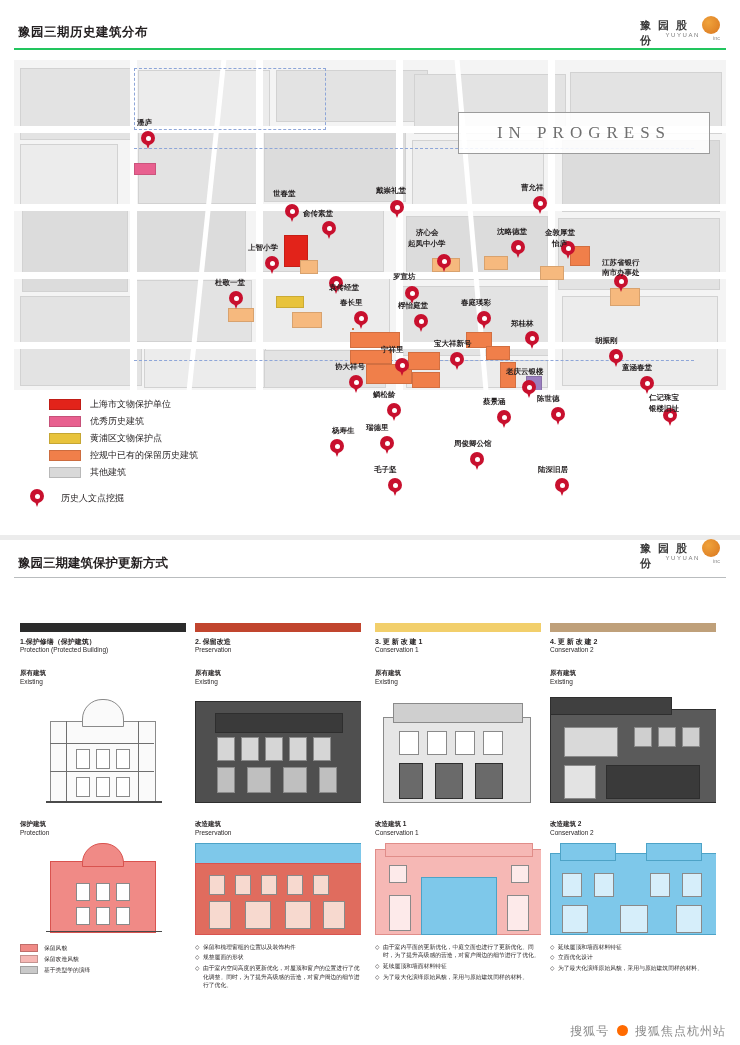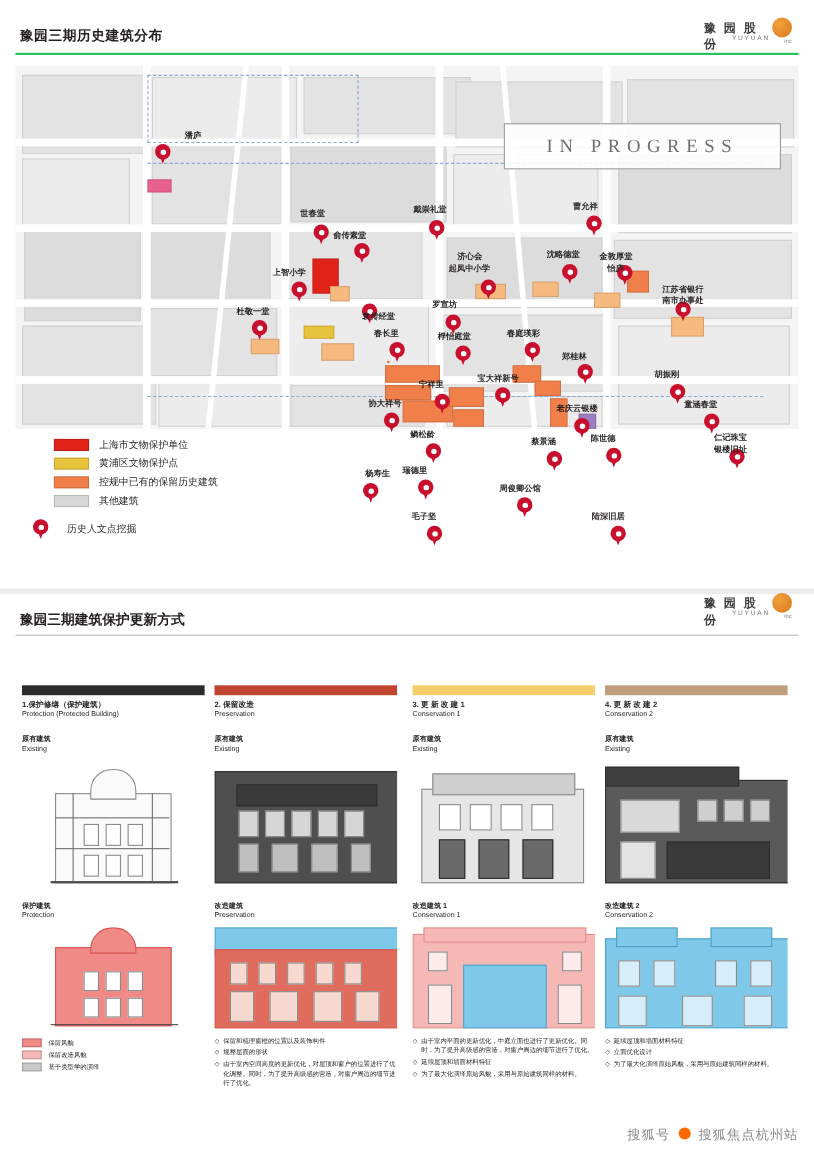--- a/index.html
+++ b/index.html
@@ -330,21 +330,21 @@
           <div class="head"></div>
           <div class="tip"></div>
         </div>
       <div class="pin" style="left:555px;top:460px;">
           <div class="head"></div>
           <div class="tip"></div>
         </div>
     </div>
 
     <div>
-      <div class="pinlbl" style="left:137px;top:100px;margin-left:31px;">潘庐</div>
+      <div class="pinlbl" style="left:137px;top:100px;">潘庐</div>
       <div class="pinlbl" style="left:273px;top:171px;">世春堂</div>
       <div class="pinlbl" style="left:303px;top:191px;">俞传素堂</div>
       <div class="pinlbl" style="left:376px;top:168px;">戴崇礼堂</div>
       <div class="pinlbl" style="left:521px;top:165px;">曹允祥</div>
       <div class="pinlbl" style="left:248px;top:225px;">上智小学</div>
       <div class="pinlbl" style="left:329px;top:245px;margin-top:20px;">袁传经堂</div>
       <div class="pinlbl" style="left:416px;top:210px;">济心会</div>
       <div class="pinlbl" style="left:408px;top:221px;">起凤中小学</div>
       <div class="pinlbl" style="left:497px;top:209px;">沈略德堂</div>
       <div class="pinlbl" style="left:545px;top:210px;">金敦厚堂</div>
@@ -374,20 +374,24 @@
       <div class="pinlbl" style="left:374px;top:447px;">毛子坚</div>
       <div class="pinlbl" style="left:538px;top:447px;">陆深旧居</div>
     </div>
 
     <div class="legend">
       <div class="row">
         <div class="sw" style="background:#e2231a;"></div>
         <div class="txt">上海市文物保护单位</div>
       </div>
       <div class="row">
+        <div class="sw" style="background:#e8608f;"></div>
+        <div class="txt">优秀历史建筑</div>
+      </div>
+      <div class="row">
         <div class="sw" style="background:#e8c33c;"></div>
         <div class="txt">黄浦区文物保护点</div>
       </div>
       <div class="row">
         <div class="sw" style="background:#f07f4a;"></div>
         <div class="txt">控规中已有的保留历史建筑</div>
       </div>
       <div class="row">
         <div class="sw" style="background:#d9d9d9;"></div>
         <div class="txt">其他建筑</div>

